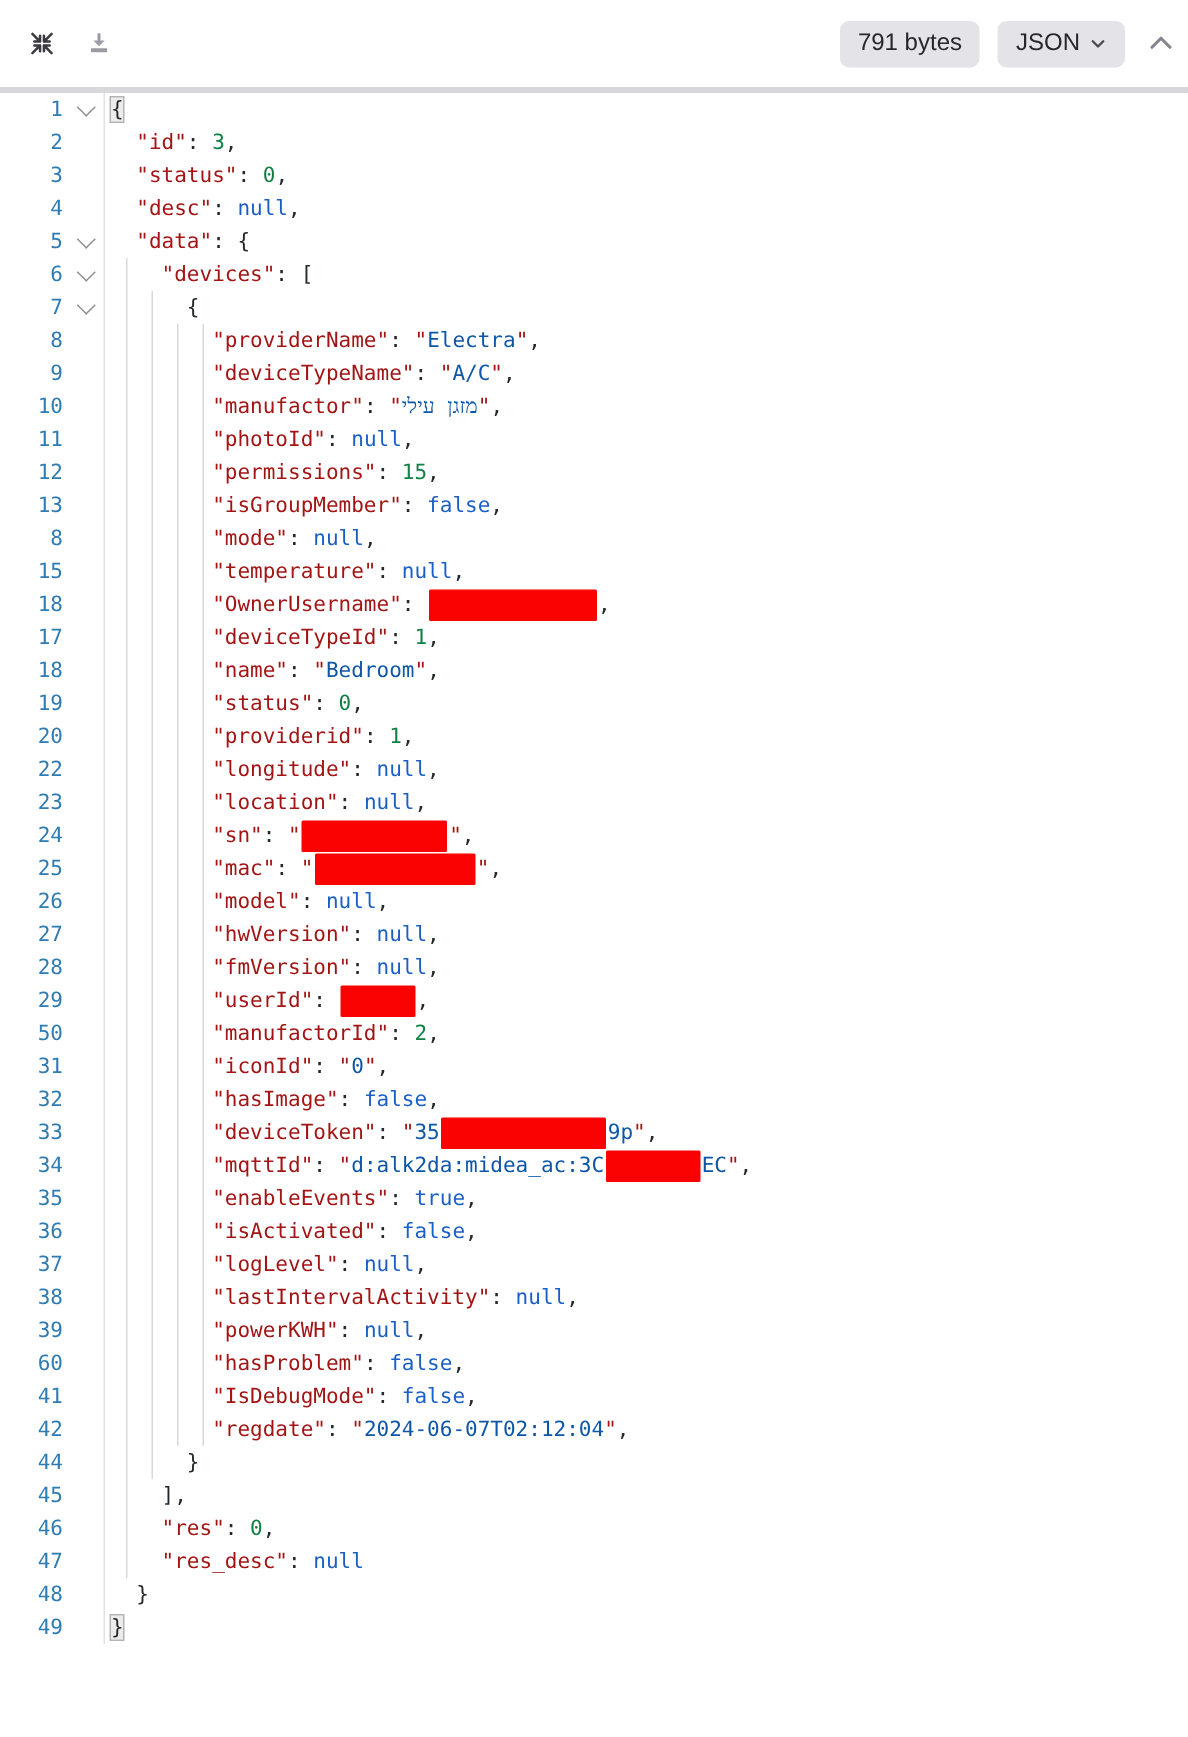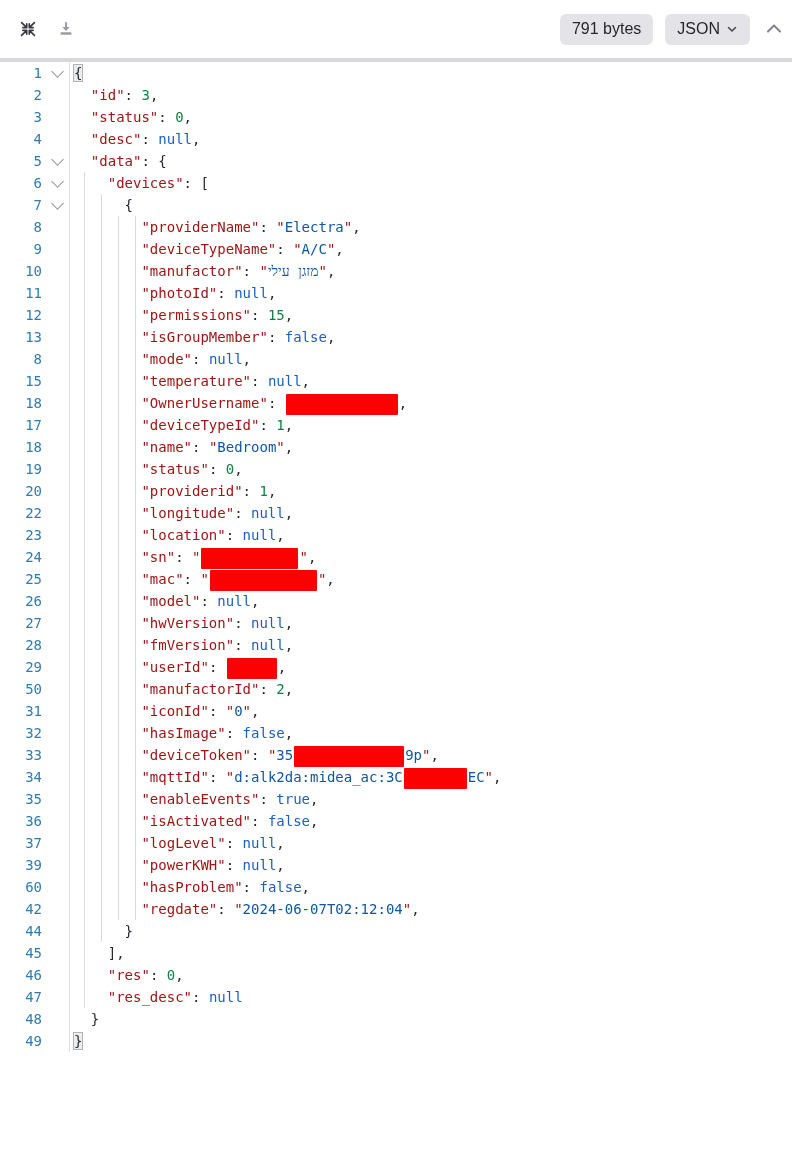--- a/index.html
+++ b/index.html
@@ -262,30 +262,40 @@
       <div class="ln">36</div>
       <div class="fold"></div>
       <div class="content"><span class="guide" style="left: 14px;"></span><span class="guide" style="left: 31px;"></span><span class="guide" style="left: 48px;"></span><span class="guide" style="left: 65px;"></span><span class="tw">        </span><span class="tk">"isActivated"</span><span class="tp">: </span><span class="ta">false</span><span class="tp">,</span></div>
     </div>
     <div class="line">
       <div class="ln">37</div>
       <div class="fold"></div>
       <div class="content"><span class="guide" style="left: 14px;"></span><span class="guide" style="left: 31px;"></span><span class="guide" style="left: 48px;"></span><span class="guide" style="left: 65px;"></span><span class="tw">        </span><span class="tk">"logLevel"</span><span class="tp">: </span><span class="ta">null</span><span class="tp">,</span></div>
     </div>
     <div class="line">
+      <div class="ln">38</div>
+      <div class="fold"></div>
+      <div class="content"><span class="guide" style="left: 14px;"></span><span class="guide" style="left: 31px;"></span><span class="guide" style="left: 48px;"></span><span class="guide" style="left: 65px;"></span><span class="tw">        </span><span class="tk">"lastIntervalActivity"</span><span class="tp">: </span><span class="ta">null</span><span class="tp">,</span></div>
+    </div>
+    <div class="line">
       <div class="ln">39</div>
       <div class="fold"></div>
       <div class="content"><span class="guide" style="left: 14px;"></span><span class="guide" style="left: 31px;"></span><span class="guide" style="left: 48px;"></span><span class="guide" style="left: 65px;"></span><span class="tw">        </span><span class="tk">"powerKWH"</span><span class="tp">: </span><span class="ta">null</span><span class="tp">,</span></div>
     </div>
     <div class="line">
       <div class="ln">60</div>
       <div class="fold"></div>
       <div class="content"><span class="guide" style="left: 14px;"></span><span class="guide" style="left: 31px;"></span><span class="guide" style="left: 48px;"></span><span class="guide" style="left: 65px;"></span><span class="tw">        </span><span class="tk">"hasProblem"</span><span class="tp">: </span><span class="ta">false</span><span class="tp">,</span></div>
     </div>
     <div class="line">
+      <div class="ln">41</div>
+      <div class="fold"></div>
+      <div class="content"><span class="guide" style="left: 14px;"></span><span class="guide" style="left: 31px;"></span><span class="guide" style="left: 48px;"></span><span class="guide" style="left: 65px;"></span><span class="tw">        </span><span class="tk">"IsDebugMode"</span><span class="tp">: </span><span class="ta">false</span><span class="tp">,</span></div>
+    </div>
+    <div class="line">
       <div class="ln">42</div>
       <div class="fold"></div>
       <div class="content"><span class="guide" style="left: 14px;"></span><span class="guide" style="left: 31px;"></span><span class="guide" style="left: 48px;"></span><span class="guide" style="left: 65px;"></span><span class="tw">        </span><span class="tk">"regdate"</span><span class="tp">: </span><span class="tq">"</span><span class="ts">2024-06-07T02:12:04</span><span class="tq">"</span><span class="tp">,</span></div>
     </div>
     <div class="line">
       <div class="ln">44</div>
       <div class="fold"></div>
       <div class="content"><span class="guide" style="left: 14px;"></span><span class="guide" style="left: 31px;"></span><span class="tw">      </span><span class="tp">}</span></div>
     </div>
     <div class="line">

